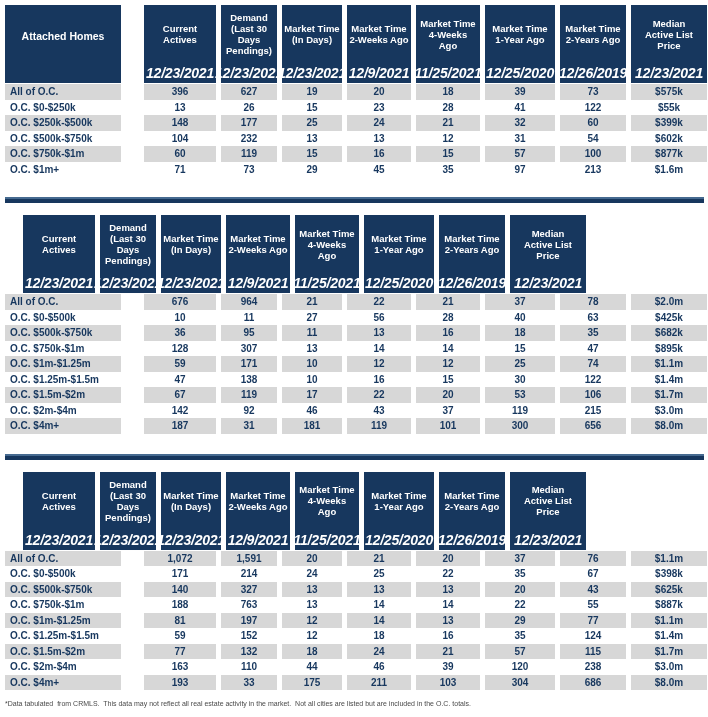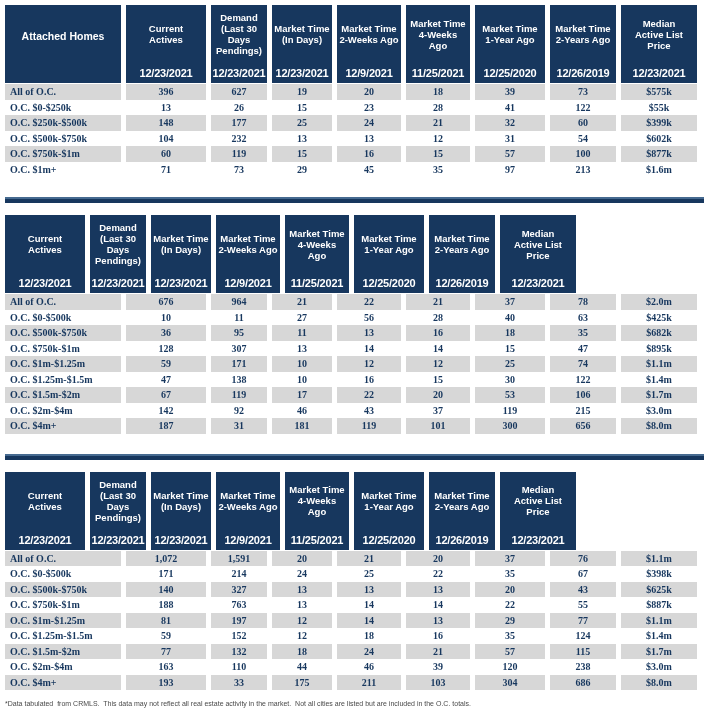--- a/index.html
+++ b/index.html
@@ -4,41 +4,41 @@
 <style>
   html,body{margin:0;padding:0;}
   body{
     width:708px;height:717px;background:#ffffff;
     font-family:"Liberation Sans", sans-serif;
     -webkit-font-smoothing:antialiased;
   }
   .page{padding:5px 3px 0 5px;box-sizing:border-box;}
   
   .cl{width:116px;}
-  .c0{width:80px;}
+  .c0{width:72px;margin-left:18px;}
   .c1{width:56px;}
   .c2{width:60px;}
   .c3{width:64px;}
   .c4{width:64px;}
   .c5{width:70px;}
   .c6{width:66px;}
   .c7{width:76px;}
   
   .head-row{display:flex;gap:5px;height:78px;}
   .head-cell{background:var(--navy,#17375E);color:#ffffff;flex-shrink:0;}
   .title-cell{display:flex;align-items:center;justify-content:center;
     font-size:10.5px;font-weight:bold;padding-bottom:16px;box-sizing:border-box;}
   .col-head{display:flex;flex-direction:column;}
   .col-title{flex:1;display:flex;align-items:center;justify-content:center;
     text-align:center;font-size:9.5px;font-weight:bold;line-height:11px;
     white-space:pre-line;padding:1px;box-sizing:border-box;}
   .col-date{height:20px;display:flex;align-items:center;justify-content:center;
-    font-size:11px;font-weight:bold;letter-spacing:-0.2px;}
+    font-size:14px;font-weight:bold;letter-spacing:-0.2px;font-style:italic;}
   
-  .body-rows{margin-top:1px;font-family:Liberation Serif, serif;}
+  .body-rows{margin-top:1px;}
   .data-row{display:flex;gap:5px;height:15.5px;}
   .data-cell{display:flex;align-items:center;justify-content:center;
     font-size:10px;font-weight:bold;color:var(--navy,#17375E);
     flex-shrink:0;box-sizing:border-box;}
   .data-row.striped .data-cell{background:var(--stripe,#D7D7D7);}
   .row-label{justify-content:flex-start;padding-left:5px;}
   
   .separator{height:6px;background:var(--navy,#17375E);margin:20px 1px 12px 0;
     box-shadow:inset 0 2px 0 rgba(110,150,185,0.55);}
   

